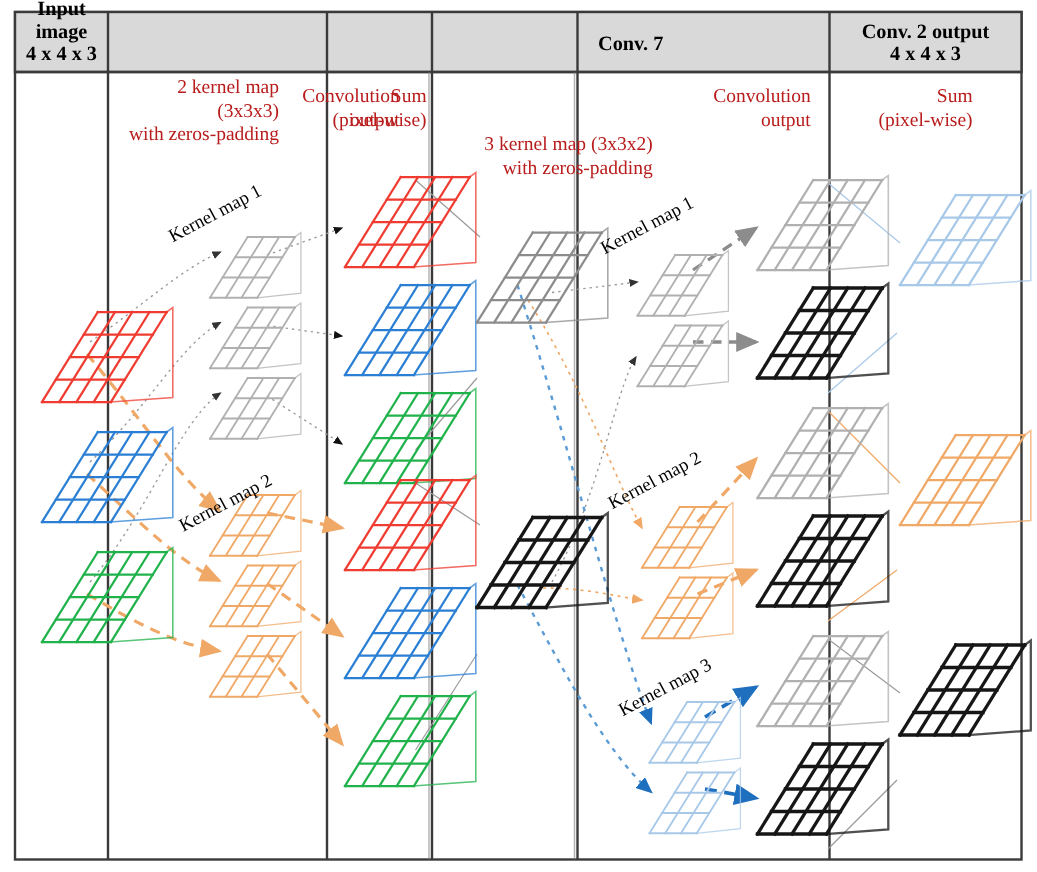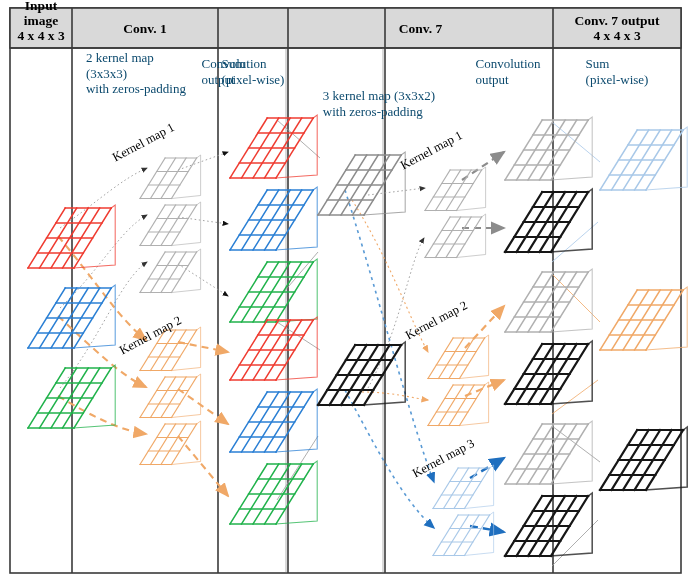--- a/index.html
+++ b/index.html
@@ -1,20 +1,20 @@
 <!DOCTYPE html>
 <html><head>
 <meta charset="utf-8">
 <style>
   html,body{margin:0;padding:0;background:#fff;}
   body{font-family:"Liberation Serif",serif;}
   #root{position:relative;width:691px;height:581px;background:#fff;overflow:hidden;}
   #svgroot{position:absolute;left:0;top:0;width:691px;height:581px;}
   .hdr-txt{font-weight:bold;font-size:13.5px;line-height:15px;text-align:center;color:#000;}
-  .sub-txt{font-size:13px;line-height:15.5px;text-align:left;color:#0c4a6e;}
+  .sub-txt{font-size:13px;line-height:15.5px;text-align:right;color:#b91c1c;}
   .lbl{position:absolute;font-size:12.5px;color:#000;white-space:nowrap;}
   .cellbox{position:absolute;display:flex;align-items:center;justify-content:center;}
 </style>
 </head>
 <body>
 
 <div id="root">
   <svg id="svgroot" viewBox="0 0 691 581">
     <defs>
       <marker id="ah-gray" markerWidth="7" markerHeight="7" refX="6" refY="3" orient="auto">
@@ -510,28 +510,25 @@
         <line x1="671.7" y1="430" x2="634.5" y2="490"></line>
         <line x1="683.2" y1="430" x2="646" y2="490"></line>
         <polyline points="683.2,430 687.2,427 687.2,487 646,490" stroke="#161616" stroke-width="1.54" fill="none" opacity="0.75"></polyline>
       </g>
     </svg>
 
   <div class="cellbox hdr-txt" style="left:10px;top:8px;width:62px;height:24px;">
     <div><span>Input image</span><br>
       <span>4 x 4 x 3</span></div>
   </div>
-  <div class="cellbox hdr-txt" style="left:72px;top:8px;width:146px;height:40px;">
-    <div><span>Conv. 1</span></div>
-  </div>
   <div class="cellbox hdr-txt" style="left:288px;top:8px;width:265px;height:40px;">
     <div><span>Conv. 7</span></div>
   </div>
   <div class="cellbox hdr-txt" style="left:553px;top:8px;width:128px;height:40px;">
-    <div><span>Conv. 7 output</span><br>
+    <div><span>Conv. 2 output</span><br>
       <span>4 x 4 x 3</span></div>
   </div>
 
   <div class="cellbox sub-txt" style="left:80px;top:50px;width:112px;">
       <div style="white-space:pre-line;">2 kernel map
 (3x3x3)
 with zeros-padding</div>
     </div>
   <div class="cellbox sub-txt" style="left:188px;top:56px;width:92px;">
       <div style="white-space:pre-line;">Convolution

